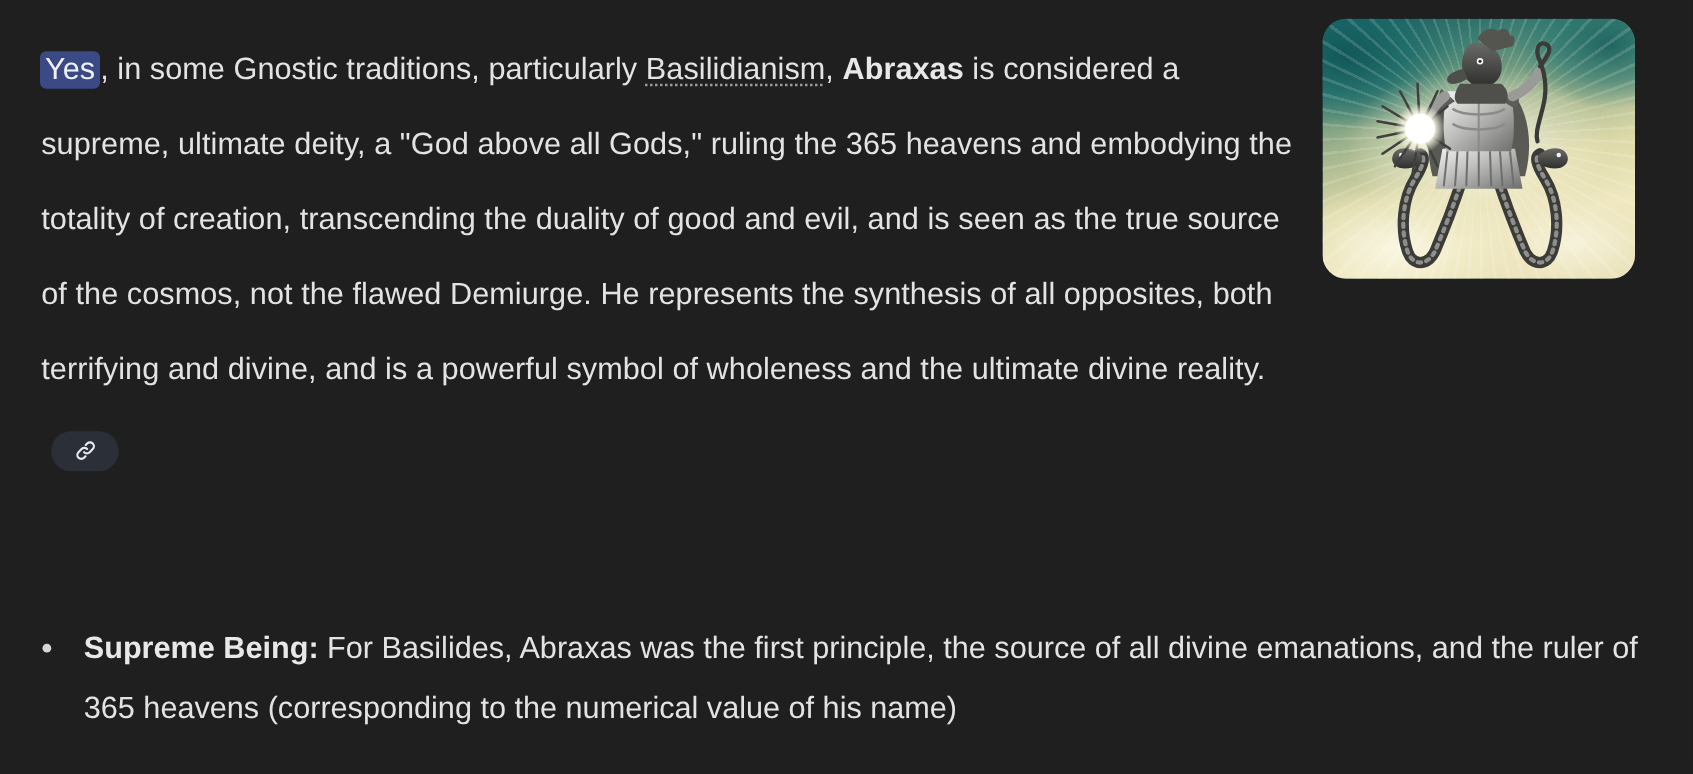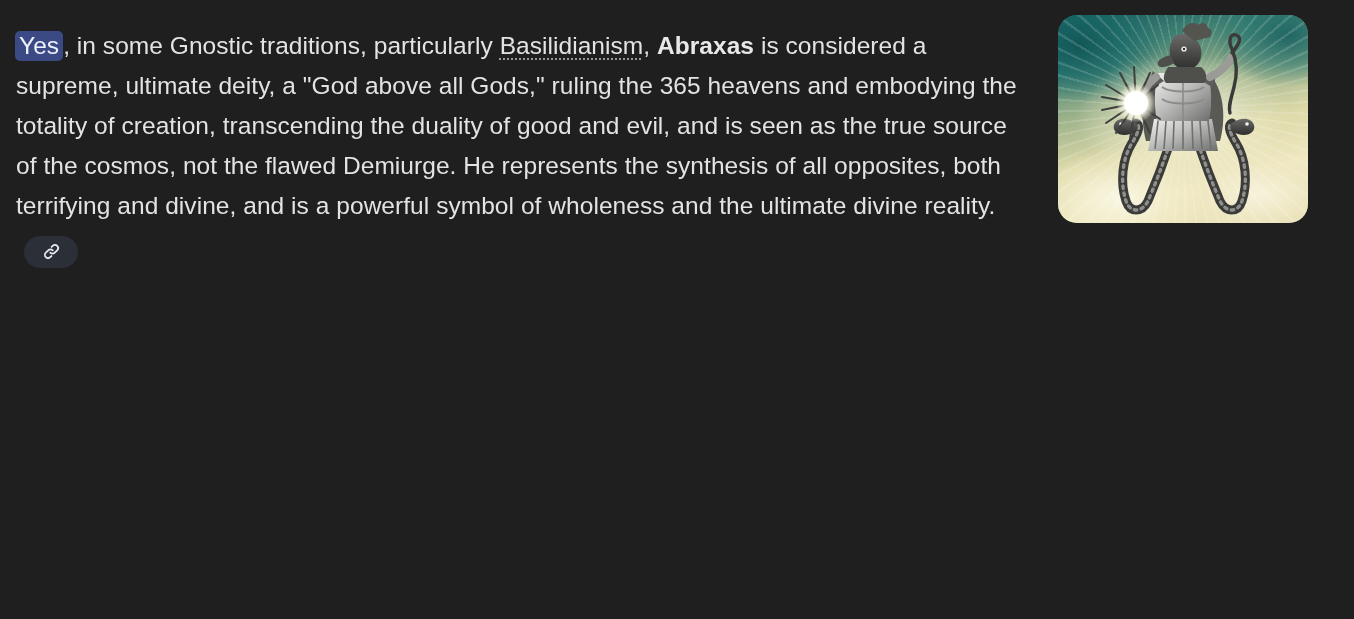--- a/index.html
+++ b/index.html
@@ -72,24 +72,24 @@
     inset: 0;
     width: 100%;
     height: 100%;
     z-index: 3;
   }
 
   
   .body-text {
     position: absolute;
     top: 26px;
-    left: 16px;
+    left: 33px;
     width: 1012px;
     font-size: 24.5px;
-    line-height: 40px;
+    line-height: 60px;
     color: #e3e3e3;
     letter-spacing: 0.05px;
   }
   .highlight-yes {
     background: #3b4a84;
     color: #eef1fb;
     border-radius: 5px;
     padding: 1px 4px 2px 4px;
     margin-left: -1px;
   }
@@ -254,14 +254,20 @@
   <div class="body-text">
     <span class="highlight-yes">Yes</span><span>, in some Gnostic traditions, particularly </span><span class="misspelled">Basilidianism</span><span>, </span><strong>Abraxas</strong><span> is considered a supreme, ultimate deity, a "God above all Gods," ruling the 365 heavens and embodying the totality of creation, transcending the duality of good and evil, and is seen as the true source of the cosmos, not the flawed Demiurge. He represents the synthesis of all opposites, both terrifying and divine, and is a powerful symbol of wholeness and the ultimate divine reality. </span><span class="link-chip">
         <svg width="21" height="21" viewBox="0 0 24 24" fill="none" stroke="#e8e9ee" stroke-width="2" stroke-linecap="round" stroke-linejoin="round">
           <path d="M10.6 13.4a3.6 3.6 0 0 0 5.1 0l2.8-2.8a3.6 3.6 0 0 0-5.1-5.1l-1.3 1.3"></path>
           <path d="M13.4 10.6a3.6 3.6 0 0 0-5.1 0l-2.8 2.8a3.6 3.6 0 0 0 5.1 5.1l1.3-1.3"></path>
         </svg>
       </span>
   </div>
 
 
+  <ul class="bullet-list">
+    <li class="bullet-item">
+      <span class="bullet-dot"></span>
+      <strong>Supreme Being:</strong><span> For Basilides, Abraxas was the first principle, the source of all divine emanations, and the ruler of 365 heavens (corresponding to the numerical value of his name)</span>
+    </li>
+  </ul>
 
 </div>
 
 </body></html>

